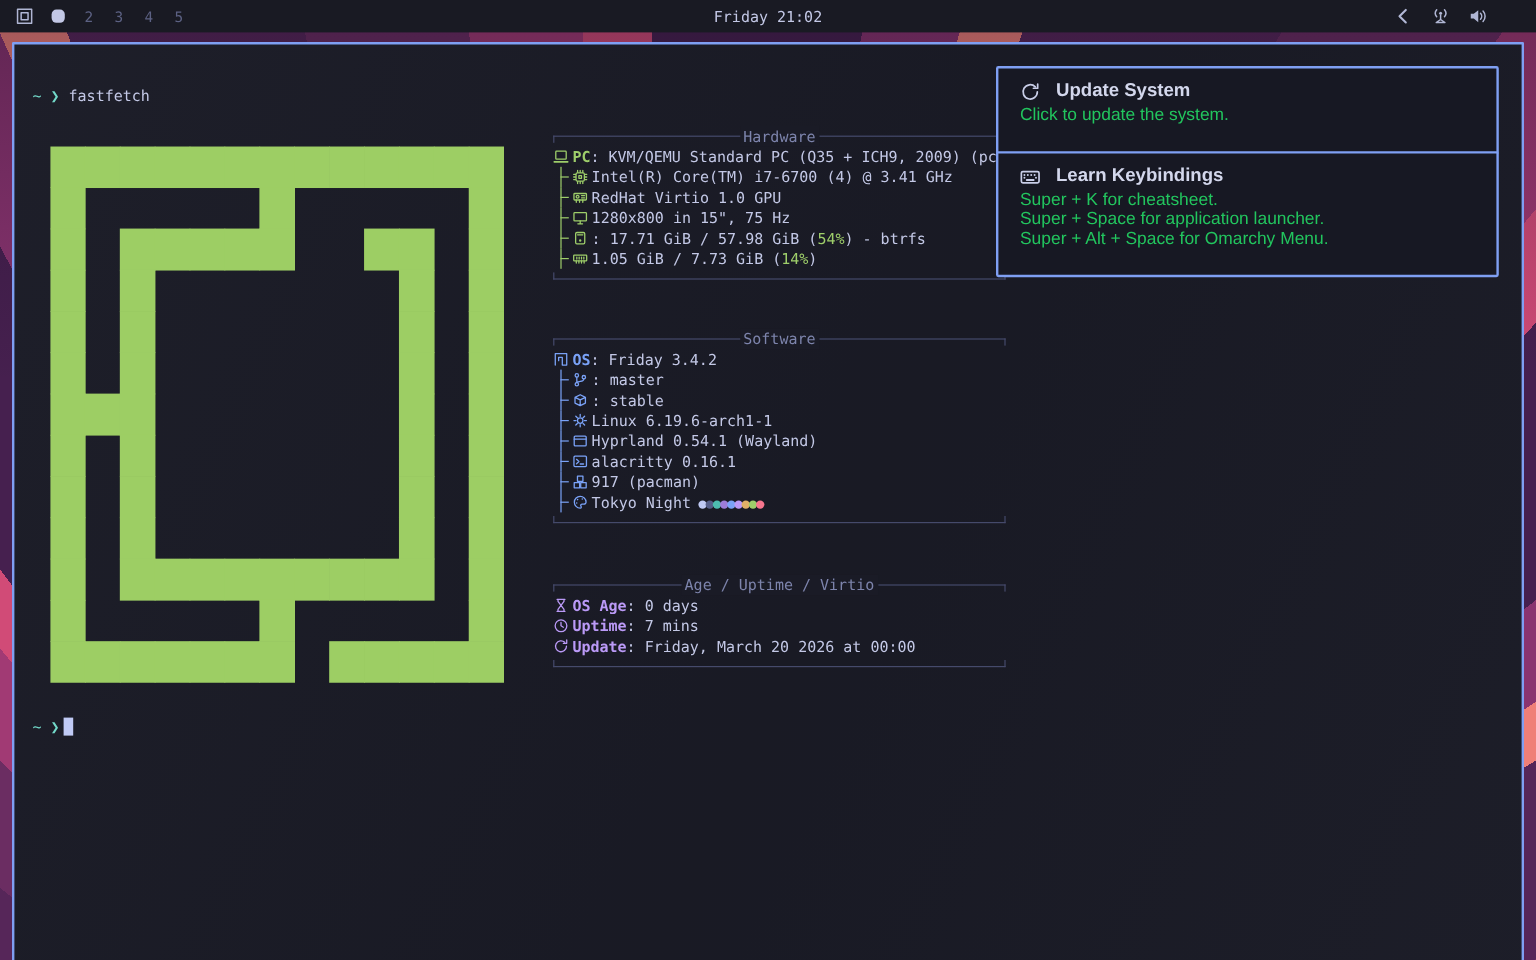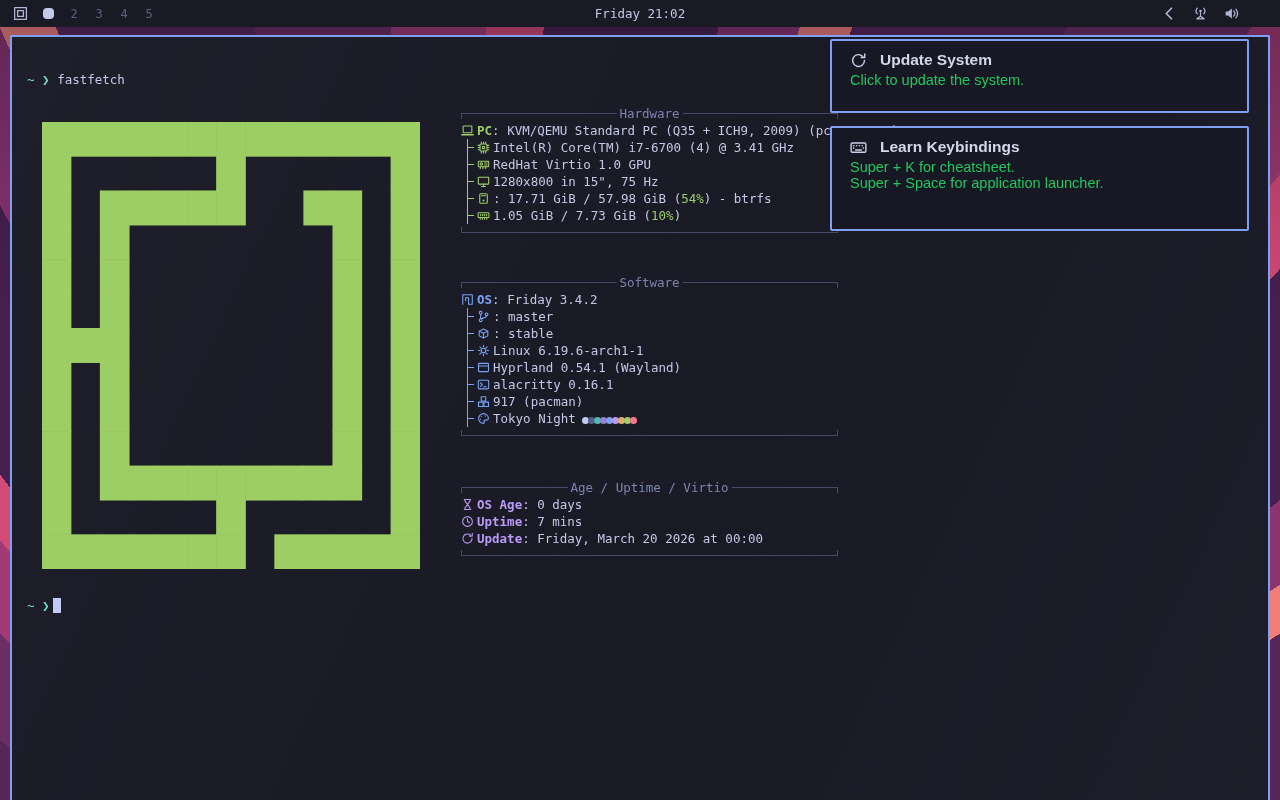--- a/index.html
+++ b/index.html
@@ -58,21 +58,21 @@
   .branch.last::before{bottom:auto;height:9px}
   .ic{width:13px;height:13px;vertical-align:-2px;margin-right:3px}
   .lbl{font-weight:bold}
   .acc-green{color:var(--green)} .acc-blue{color:var(--blue)} .acc-purple{color:var(--purple)}
   .seg-green{color:var(--green)}
   .dot{width:7px;height:7px;border-radius:50%;display:inline-block;margin-left:-1px;vertical-align:-1px}
   
   .notif{position:absolute;left:830px;width:419px;background:var(--notif_bg);
          border:2px solid var(--border);border-radius:2px;z-index:5;
          font-family:"Liberation Sans",sans-serif;padding:10px 16px 8px 18px;color:#b7bdd6}
-  .notif.n1{top:39px;height:74px}
+  .notif.n1{top:55px;height:74px}
   .notif.n2{top:126px;height:105px}
   .ntitle{display:flex;align-items:center;gap:13px;font-size:15.5px;font-weight:bold;color:#d3d7ec;margin-bottom:3px}
   .ntitle .nicon{width:17px;height:17px;display:inline-flex;color:#c9cee8}
   .nicon svg{width:100%;height:100%}
   .nline{font-size:14.5px;line-height:16.2px;color:#22c55e}
 </style>
 </head>
 <body>
 
 <div class="bar">
@@ -228,21 +228,21 @@
             <path d="M4.2 10.6h3.6M6 8.4v2.2"></path>
           </svg><span>1280x800 in 15", 75 Hz</span></div>
         <div class="row"><span class="branch acc-green"></span><svg class="ic acc-green" viewBox="0 0 12 12" fill="none" stroke="currentColor" stroke-width="1" stroke-linecap="round" stroke-linejoin="round">
             <rect x="2.5" y="1.6" width="7" height="8.8" rx="1"></rect>
             <path d="M4 3.4h4"></path>
             <circle cx="6" cy="7.8" r="0.9" fill="currentColor" stroke="none"></circle>
           </svg><span>: </span><span>17.71 GiB / 57.98 GiB (</span><span class="seg-green">54%</span><span>) - btrfs</span></div>
         <div class="row"><span class="branch acc-green"></span><svg class="ic acc-green" viewBox="0 0 12 12" fill="none" stroke="currentColor" stroke-width="1" stroke-linecap="round" stroke-linejoin="round">
             <rect x="1" y="3.4" width="10" height="4.4" rx="0.5"></rect>
             <path d="M3 7.8v1.6M5 7.8v1.6M7 7.8v1.6M9 7.8v1.6M3.4 4.8v1.5M5.2 4.8v1.5M7 4.8v1.5M8.8 4.8v1.5"></path>
-          </svg><span>1.05 GiB / 7.73 GiB (</span><span class="seg-green">10%</span><span>)</span></div>
+          </svg><span>1.05 GiB / 7.73 GiB (</span><span class="seg-green">14%</span><span>)</span></div>
         <div class="boxrule bottom">
           <span class="hl"></span>
           <span class="t l"></span>
           <span class="t r"></span>
         </div>
       </div>
       <div class="sec" style="top: 169px;">
         <div class="boxrule top">
           <span class="hl"></span>
           <span class="t l"></span>
@@ -336,13 +336,14 @@
       <span class="nicon">
         <svg class="" viewBox="0 0 12 12" fill="none" stroke="currentColor" stroke-width="1" stroke-linecap="round" stroke-linejoin="round">
           <rect x="0.8" y="2.8" width="10.4" height="6.6" rx="0.9"></rect>
           <path d="M2.6 4.8h.02M4.6 4.8h.02M6.6 4.8h.02M8.6 4.8h.02M2.6 6.4h.02M9.4 6.4h.02M4 7.8h4" stroke-width="1.15"></path>
         </svg>
       </span>
       <span>Learn Keybindings</span>
     </div>
   <div class="nline">Super + K for cheatsheet.</div>
   <div class="nline">Super + Space for application launcher.</div>
+  <div class="nline">Super + Alt + Space for Omarchy Menu.</div>
 </div>
 
 </body></html>

